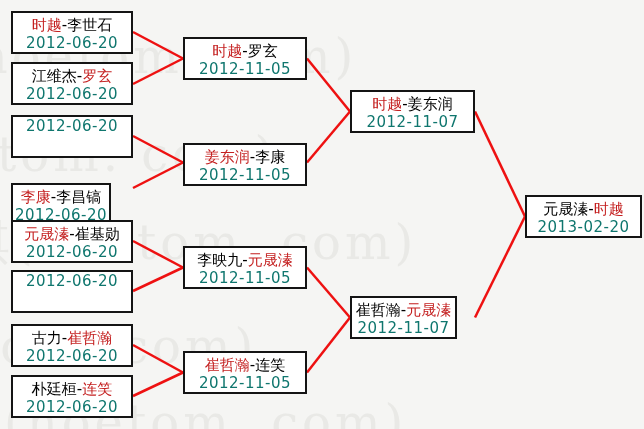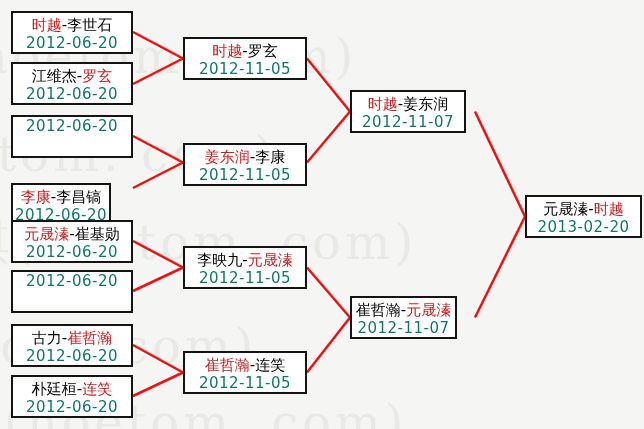--- a/index.html
+++ b/index.html
@@ -111,21 +111,21 @@
   </div>
   <div class="box" style="left:183px;top:246px;width:124px">
     <div class="names"><span>李映九</span><span>-</span><span class="winner">元晟溱</span></div>
     <div class="date">2012-11-05</div>
   </div>
   <div class="box" style="left:183px;top:351px;width:124px">
     <div class="names"><span class="winner">崔哲瀚</span><span>-</span><span>连笑</span></div>
     <div class="date">2012-11-05</div>
   </div>
 
-  <div class="box" style="left:350px;top:90px;width:116px">
+  <div class="box" style="left:350px;top:90px;width:125px">
     <div class="names"><span class="winner">时越</span><span>-</span><span>姜东润</span></div>
     <div class="date">2012-11-07</div>
   </div>
   <div class="box" style="left:350px;top:296px;width:107px">
     <div class="names"><span>崔哲瀚</span><span>-</span><span class="winner">元晟溱</span></div>
     <div class="date">2012-11-07</div>
   </div>
 
   <div class="box" style="left:525px;top:195px;width:117px">
     <div class="names"><span>元晟溱</span><span>-</span><span class="winner">时越</span></div>

